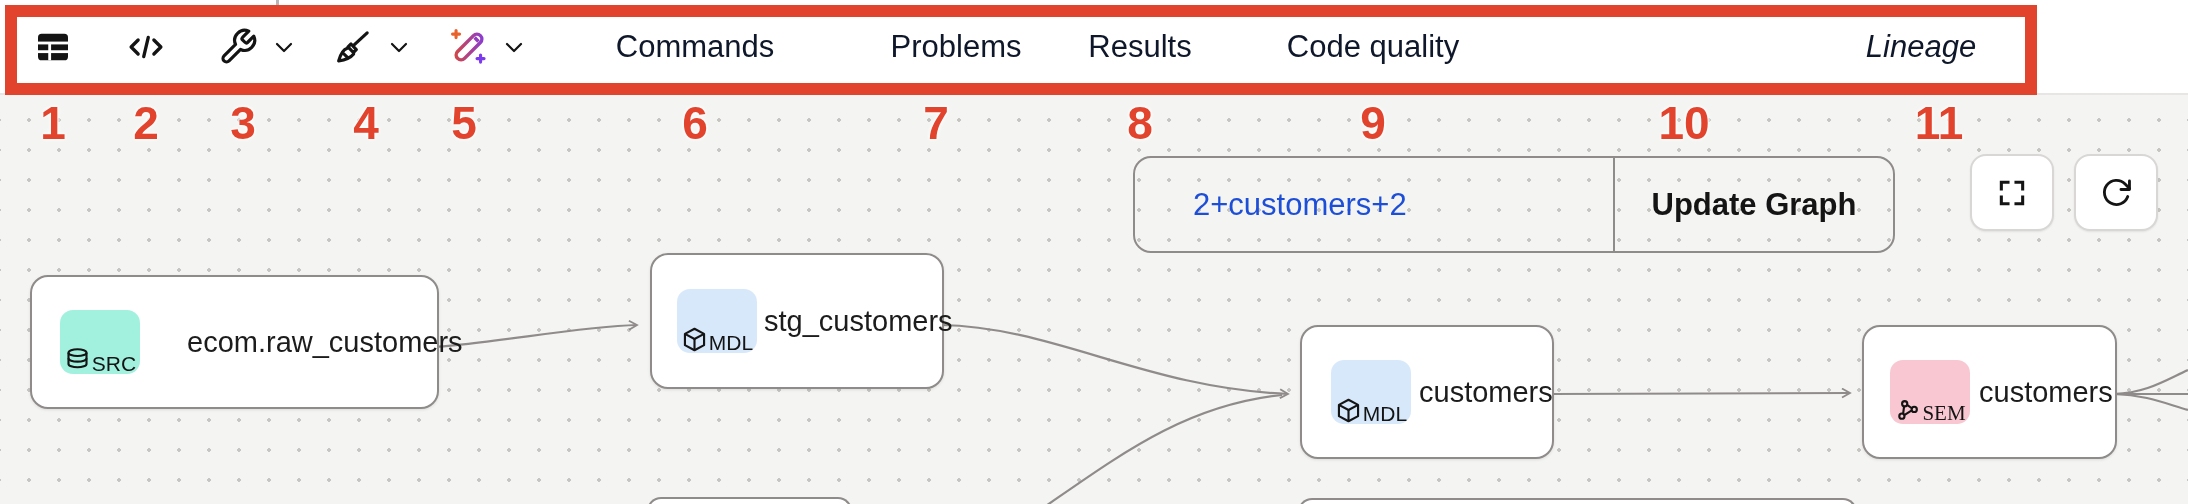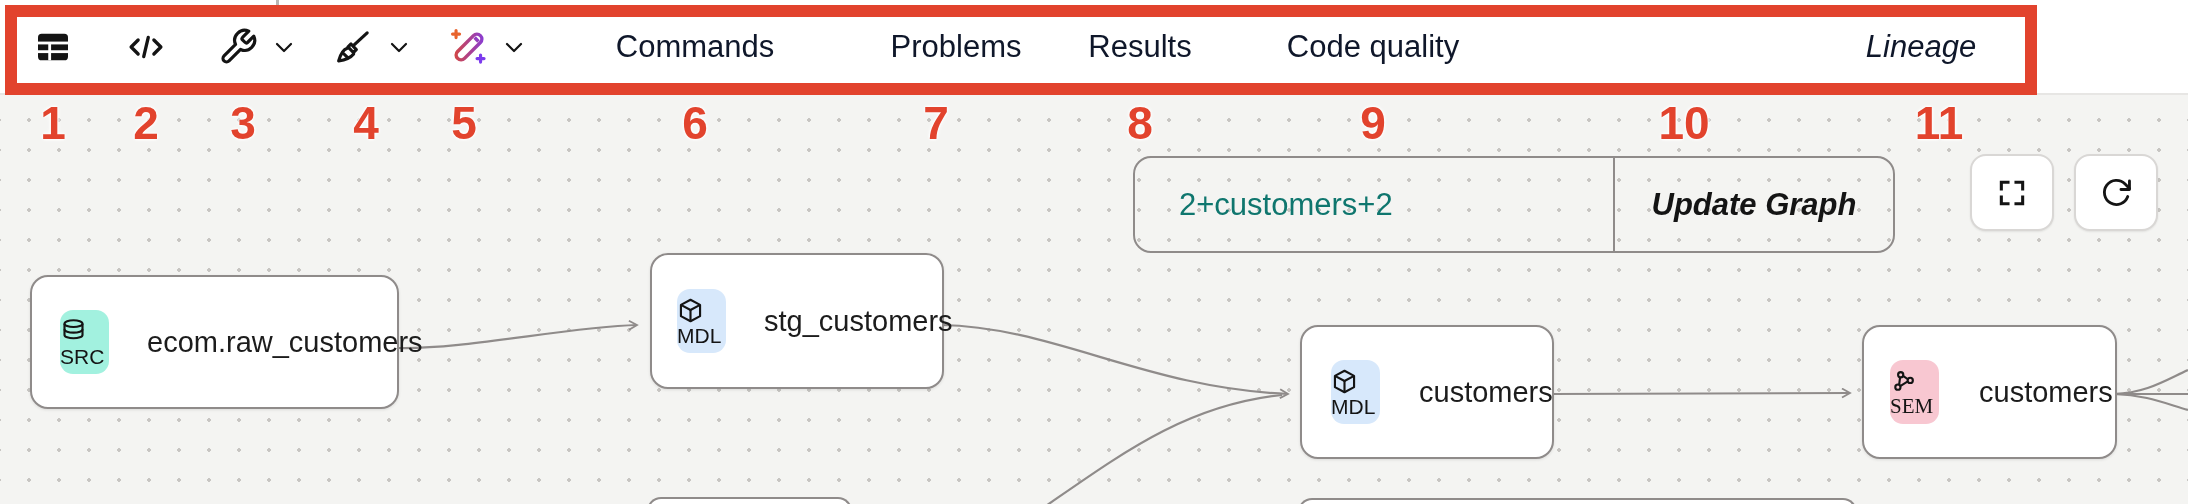--- a/index.html
+++ b/index.html
@@ -22,39 +22,39 @@
 
   
   .red-rect{position:absolute;left:5px;top:5px;width:2032px;height:90px;border:12px solid #e2432d;
     box-sizing:border-box;z-index:4;pointer-events:none;}
   .mark{position:absolute;top:96px;transform:translateX(-50%);font-size:46px;font-weight:700;color:#e2432d;
     z-index:5;text-shadow:0 0 3px #fff,0 0 3px #fff,0 0 5px #fff;pointer-events:none;}
 
   
   .node{position:absolute;background:#fff;border:2px solid #8f8b8a;border-radius:18px;z-index:2;
     box-shadow:0 1px 3px rgba(0,0,0,.10);display:flex;align-items:center;cursor:pointer;}
-  .badge{position:absolute;width:49px;height:64px;border-radius:13px;display:flex;flex-direction:column;
-    align-items:flex-start;justify-content:center;gap:1px;}
+  .badge{position:absolute;width:80px;height:64px;border-radius:13px;display:flex;flex-direction:row;
+    align-items:flex-end;justify-content:center;gap:1px;}
   .badge svg{display:block;}
   .badge-label{font-size:21px;font-weight:500;color:#141414;line-height:1;}
   .node-label{font-size:29px;color:#1c1c1c;white-space:nowrap;}
   .badge-src{background:#a2f1df;}
   .badge-mdl{background:#d7e8fb;}
   .badge-sem{background:#f8c7d1;}
   .partial-node{position:absolute;background:#fff;border:2px solid #8f8b8a;border-bottom:none;
     border-radius:14px 14px 0 0;z-index:2;}
 
   
   .graph-control{position:absolute;left:1133px;top:156px;width:762px;height:97px;border:2px solid #8f8b8a;
     border-radius:18px;box-sizing:border-box;display:flex;z-index:2;background:transparent;}
-  .gc-input{flex:0 0 478px;display:flex;align-items:center;padding-left:44px;box-sizing:border-box;
-    font-size:31px;color:#0f766e;}
+  .gc-input{flex:0 0 478px;display:flex;align-items:center;padding-left:58px;box-sizing:border-box;
+    font-size:31px;color:#1d4ed8;}
   .gc-divider{width:2px;background:#8f8b8a;}
   .gc-button{flex:1;display:flex;align-items:center;justify-content:center;font-size:31px;font-weight:700;
-    color:#141414;cursor:pointer;white-space:nowrap;font-style:italic;}
+    color:#141414;cursor:pointer;white-space:nowrap;}
   .sq-btn{position:absolute;top:154px;width:84px;height:77px;background:#fff;border:2px solid #d9d7d5;
     border-radius:16px;box-sizing:border-box;display:flex;align-items:center;justify-content:center;
     box-shadow:0 1px 2px rgba(0,0,0,.08);z-index:2;cursor:pointer;}
 </style>
 </head>
 <body>
 
 <div id="screen">
 
   <div class="canvas"></div>
@@ -202,21 +202,21 @@
   </div>
   <div class="sq-btn" style="left:2074px;">
     <span class="tb-icon">
       <svg width="34" height="34" viewBox="0 0 24 24" fill="none" stroke="#141414" stroke-width="2" stroke-linecap="round" stroke-linejoin="round">
         <polyline points="21.5,3.5 21.5,9.5 15.5,9.5"></polyline>
         <path d="M20.3 14.5 a8.5 8.5 0 1 1 -1.9 -8.8 l3.1 3.1"></path>
       </svg>
     </span>
   </div>
 
-  <div class="node" style="left:30px;top:275px;width:365px;height:130px;">
+  <div class="node" style="left:30px;top:275px;width:365px;height:130px;padding-left:40px;">
     <div class="badge badge-src" style="left:28px;top:33px;">
       <span>
         <svg width="27" height="27" viewBox="0 0 24 24" fill="none" stroke="#141414" stroke-width="1.9">
           <ellipse cx="12" cy="5" rx="8" ry="3"></ellipse>
           <path d="M4 5 v5 c0 1.66 3.58 3 8 3 s8 -1.34 8 -3 V5"></path>
           <path d="M4 10 v5 c0 1.66 3.58 3 8 3 s8 -1.34 8 -3 v-5"></path>
         </svg>
       </span>
       <span class="badge-label">SRC</span>
     </div>

